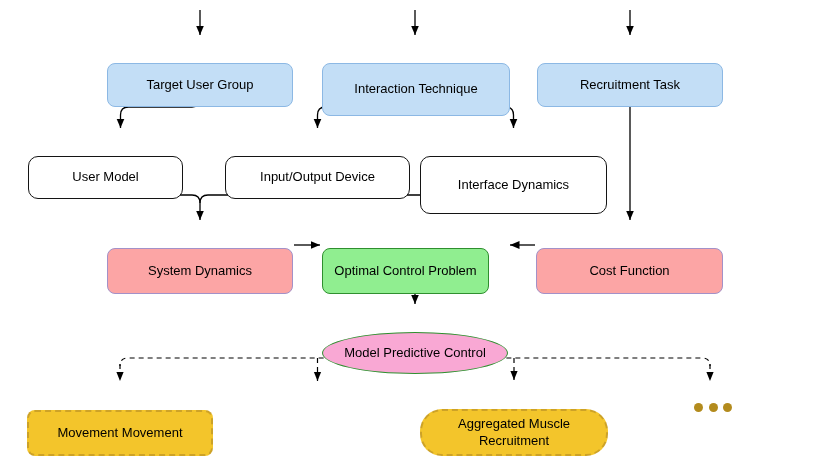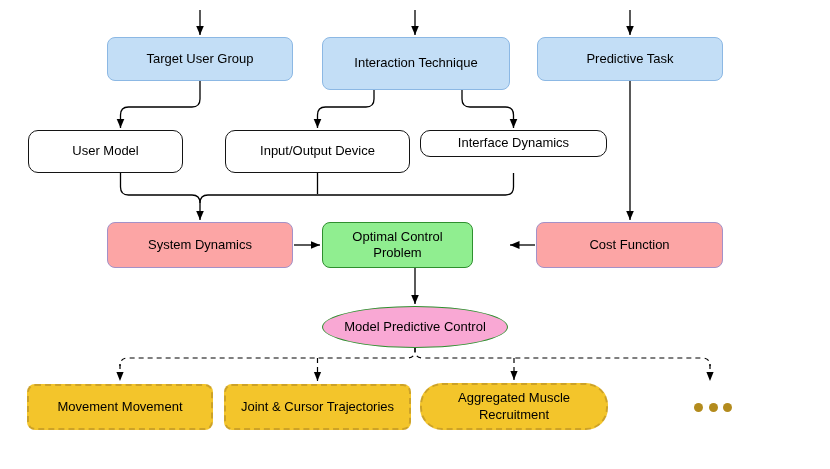--- a/index.html
+++ b/index.html
@@ -33,20 +33,21 @@
     align-items: center;
     justify-content: center;
     text-align: center;
     box-sizing: border-box;
     font-size: 13px;
     line-height: 1.25;
     color: #000000;
     padding: 2px 8px;
     border-radius: 8px;
     z-index: 2;
+    margin-top: 26px;
   }
   .blue   { background: #C3DEF6; border: 1.4px solid #8CB8E4; }
   .white  { background: #FFFFFF; border: 1.4px solid #141414; border-radius: 10px; }
   .purple { background: #fca5a5; border: 1.4px solid #A391C8; }
   .green  { background: #90EE90; border: 1.4px solid #2F8F2F; }
   .gold   { background: #F3C52B; border: 2px dashed #CDA227; }
   .oval   { background: #f9a8d4; border: 1.4px solid #2F8F2F; border-radius: 50%; }
   .dots {
     position: absolute;
     left: 694px; top: 402px;
@@ -99,34 +100,33 @@
     <path class="edge-dashed" d="M415,347 V350 Q415,358 407,358 H128 Q120,358 120,366"></path>
     <path class="edge-dashed" d="M415,347 V350 Q415,358 423,358 H702 Q710,358 710,366"></path>
     <path class="edge-dashed" marker-end="url(#arrd)" d="M120,364 V381"></path>
     <path class="edge-dashed" marker-end="url(#arrd)" d="M317.5,358 V381"></path>
     <path class="edge-dashed" marker-end="url(#arrd)" d="M514,358 V380"></path>
     <path class="edge-dashed" marker-end="url(#arrd)" d="M710,364 V381"></path>
   </svg>
 
   <div class="node blue" style="left:107px; top:37px; width:186px; height:44px;">Target User Group</div>
   <div class="node blue" style="left:322px; top:37px; width:188px; height:53px;">Interaction Technique</div>
-  <div class="node blue" style="left:537px; top:37px; width:186px; height:44px;">Predictive Task</div>
+  <div class="node blue" style="left:537px; top:37px; width:186px; height:44px;">Recruitment Task</div>
 
   <div class="node white" style="left:28px; top:130px; width:155px; height:43px;">User Model</div>
   <div class="node white" style="left:225px; top:130px; width:185px; height:43px;">Input/Output Device</div>
-  <div class="node white" style="left:420px; top:130px; width:187px; height:27px;">Interface Dynamics</div>
+  <div class="node white" style="left:420px; top:130px; width:187px; height:58px;">Interface Dynamics</div>
 
   <div class="node purple" style="left:107px; top:222px; width:186px; height:46px;">System Dynamics</div>
-  <div class="node green" style="left:322px; top:222px; width:151px; height:46px;">Optimal Control Problem</div>
+  <div class="node green" style="left:322px; top:222px; width:167px; height:46px;">Optimal Control Problem</div>
   <div class="node purple" style="left:536px; top:222px; width:187px; height:46px;">Cost Function</div>
 
   <div class="node oval" style="left:322px; top:306px; width:186px; height:42px;">Model Predictive Control</div>
 
   <div class="node gold" style="left:27px; top:384px; width:186px; height:46px;">Movement Movement</div>
-  <div class="node gold" style="left:224px; top:384px; width:187px; height:46px;">Joint &amp; Cursor Trajectories</div>
   <div class="node gold" style="left:420px; top:383px; width:188px; height:47px;border-radius:22px;">Aggregated Muscle Recruitment</div>
 
   <div class="dots">
     <span class="dot"></span>
     <span class="dot"></span>
     <span class="dot"></span>
   </div>
 
 </div>
 

